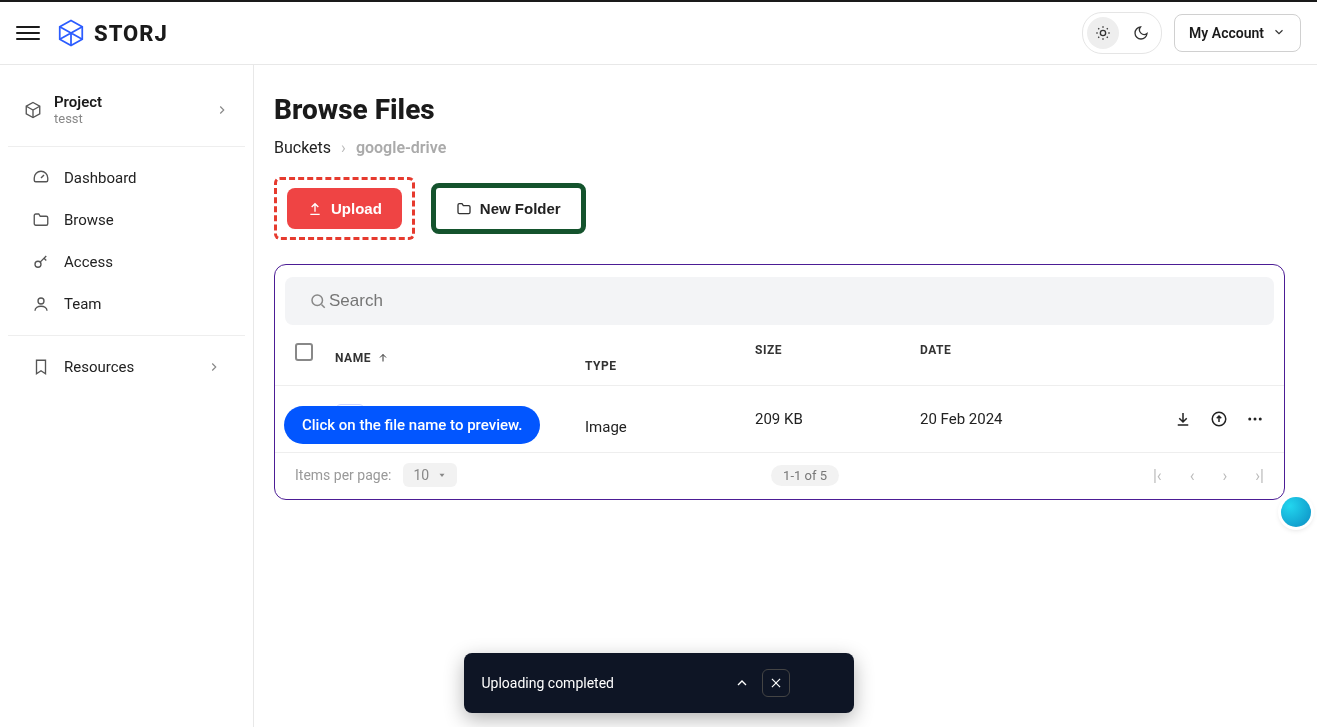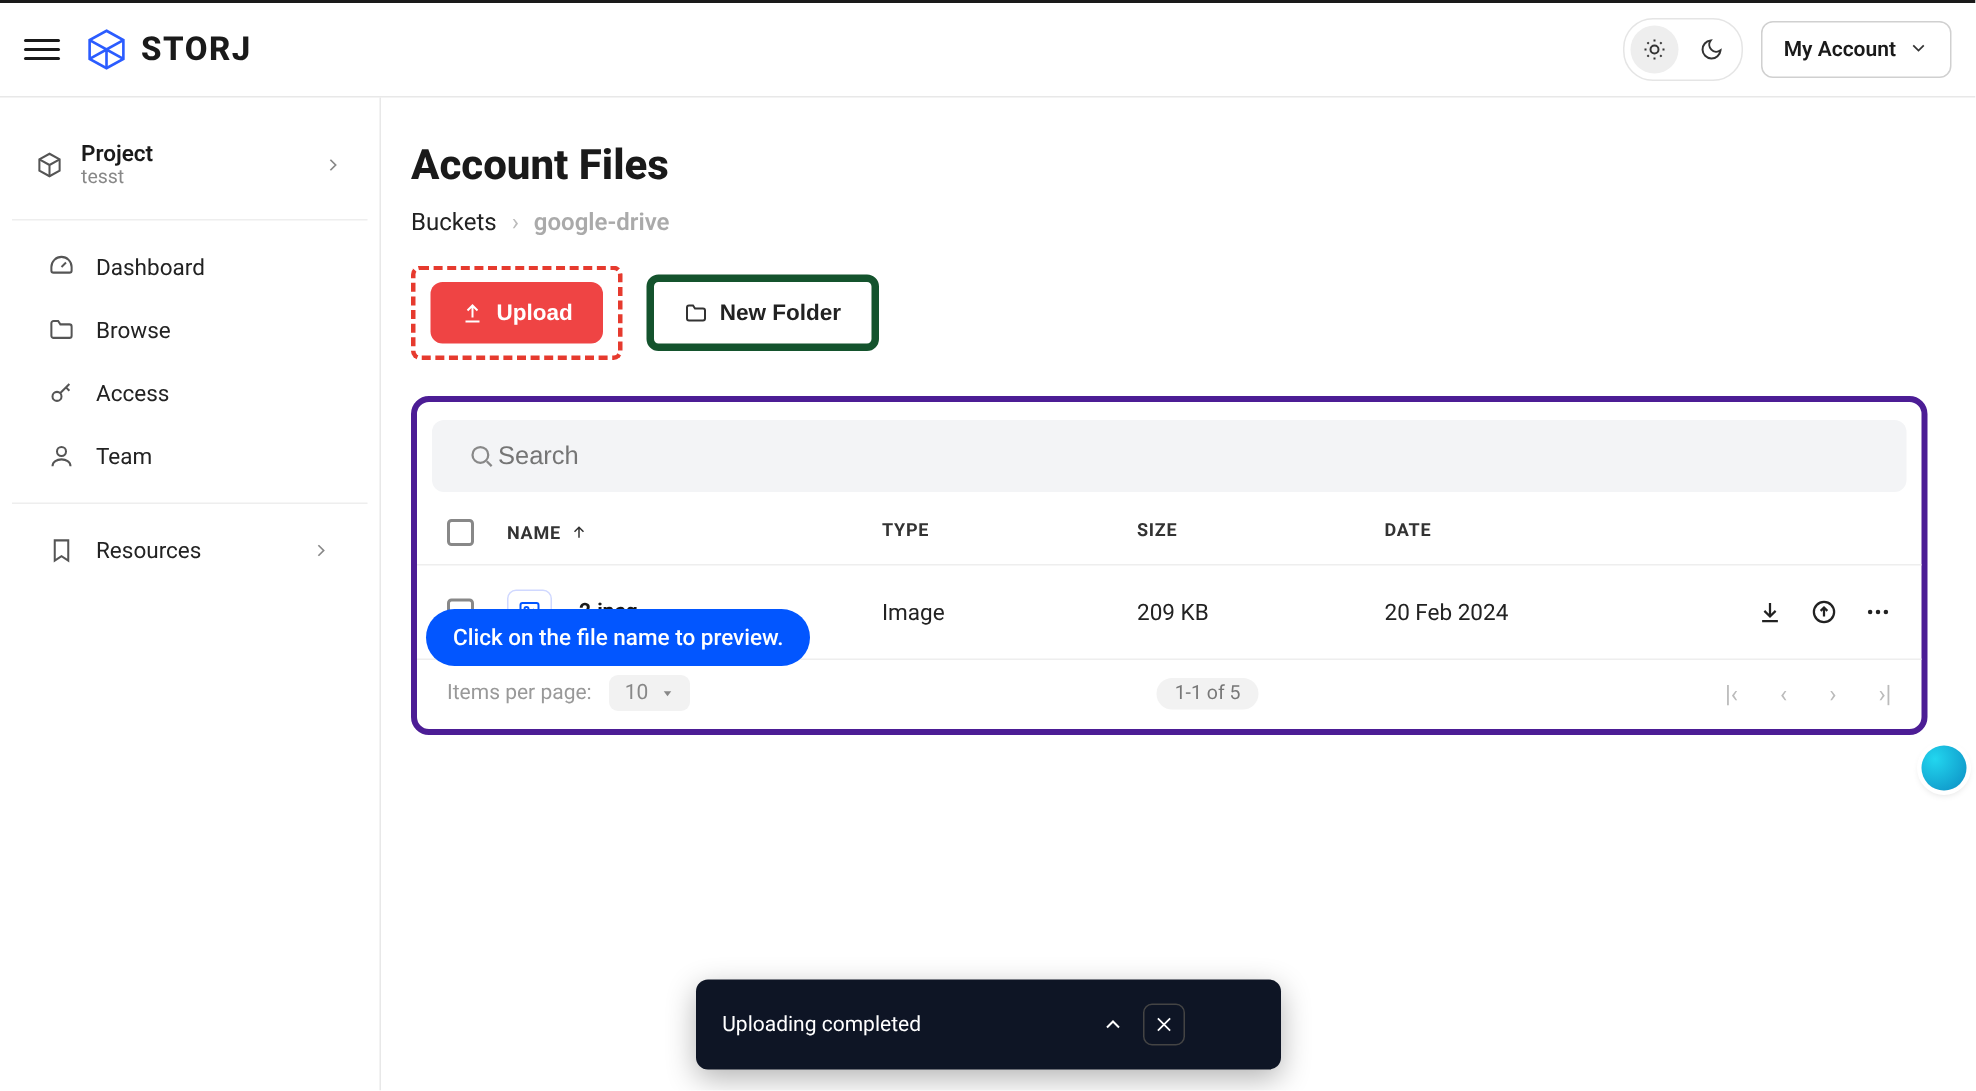--- a/index.html
+++ b/index.html
@@ -33,29 +33,29 @@
 .breadcrumb .current { color: #aaa; font-weight: 600; }
 .toolbar-row { display: flex; justify-content: space-between; align-items: center; }
 .toolbar-left { display: flex; gap: 16px; align-items: center; position: relative; }
 .upload-hl { border: 3px dashed #e63a2e; border-radius: 6px; padding: 8px 10px; }
 .btn { border-radius: 8px; padding: 12px 20px; font-weight: 700; font-size: 15px; cursor: pointer; display: inline-flex; align-items: center; gap: 8px; border: none; }
 .btn-primary { background: #ef4444; color: #fff; }
 .btn-outline { background: #fff; border: 5px solid #14532d; color: #222; }
 .view-toggle { display: flex; border: 1px solid #d0d0d0; border-radius: 20px; overflow: hidden; padding: 3px; }
 .view-opt { padding: 7px 14px; display: flex; align-items: center; gap: 6px; cursor: pointer; font-size: 14px; font-weight: 600; border-radius: 16px; }
 .view-opt.active { background: #eaeaea; }
-.table-card { border: 4px solid #4c1d95; border-radius: 12px; margin-top: 24px; padding: 8px 0 12px; position: relative; }
+.table-card { border: 1px solid #4c1d95; border-radius: 12px; margin-top: 24px; padding: 8px 0 12px; position: relative; }
 .search-wrap { margin: 4px 10px 6px; }
 .search { width: 100%; border: none; background: #f3f4f6; border-radius: 8px; padding: 14px 16px 14px 44px; font-size: 17px; color: #777; }
 .search-wrap-rel { position: relative; }
 .search-icon { position: absolute; left: 24px; top: 50%; transform: translateY(-50%); color: #888; }
 .tbl-head { display: flex; padding: 12px 20px; border-bottom: 1px solid #eee; font-size: 12px; letter-spacing: 0.5px; color: #333; font-weight: 700; }
 .col-chk { width: 40px; }
 .col-name { flex: 0 0 250px; display: flex; align-items: center; gap: 6px; }
-.col-type { flex: 0 0 170px; }
+.col-type { flex: 0 0 170px; margin-top: 16px; }
 .col-size { flex: 0 0 165px; }
 .col-date { flex: 1; }
 .col-act { width: 140px; display: flex; justify-content: flex-end; gap: 18px; }
 .tbl-row { display: flex; padding: 16px 20px; border-bottom: 1px solid #eee; align-items: center; }
 .chk { width: 18px; height: 18px; border: 2px solid #888; border-radius: 3px; }
 .file-icon-box { width: 30px; height: 30px; border: 1px solid #d0d8ff; border-radius: 6px; display: flex; align-items: center; justify-content: center; color: #0256ff; margin-right: 12px; }
 .file-name { font-weight: 700; }
 .cell { font-size: 15px; color: #222; }
 .act-icon { cursor: pointer; color: #222; }
 .tip { position: absolute; left: 284px; top: 406px; transform: translateX(0); background: #0256ff; color: #fff; padding: 10px 18px; border-radius: 20px; font-size: 15px; font-weight: 500; z-index: 5; }
@@ -176,21 +176,21 @@
           </span>
         <span style="flex:1">Resources</span>
         <svg width="14" height="14" viewBox="0 0 24 24" fill="none" stroke="#888" stroke-width="2">
             <polyline points="9 6 15 12 9 18"></polyline>
           </svg>
       </div>
     </div>
   </div>
 
   <div class="main">
-    <h1 class="page-title">Account Files</h1>
+    <h1 class="page-title">Browse Files</h1>
     <div class="breadcrumb">
       <a href="#">Buckets</a>
       <span class="sep">›</span>
       <span class="current">google-drive</span>
     </div>
 
     <div class="toolbar-row">
       <div class="toolbar-left">
         <div class="upload-hl">
           <button class="btn btn-primary">

